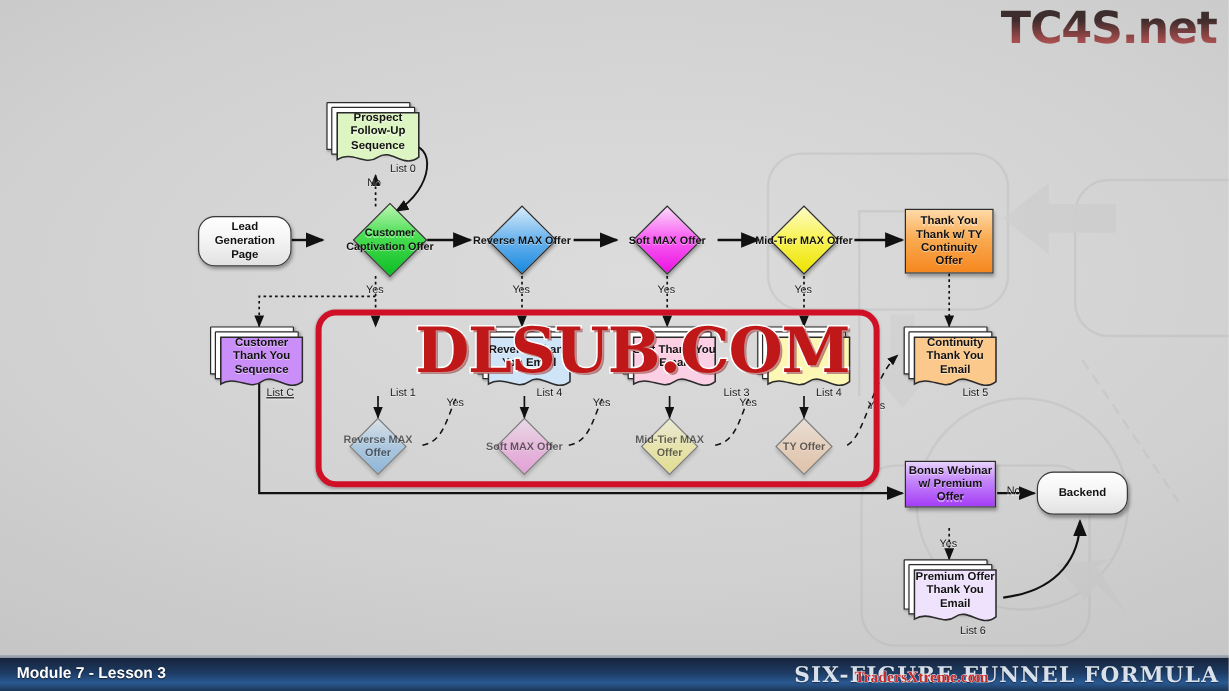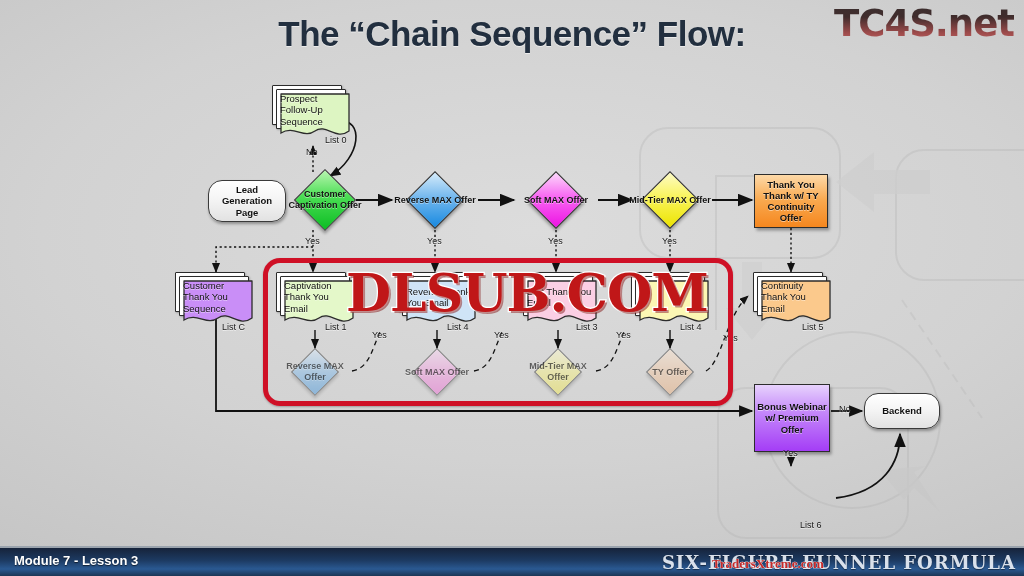--- a/index.html
+++ b/index.html
@@ -108,21 +108,21 @@
   .docstack .sheet {
     position:absolute; border:1.3px solid #2b2b2b;
     border-radius:1px 1px 0 0;
     box-shadow:1px 1px 2px rgba(0,0,0,.25);
   }
   .docstack .s3 { left:0;  top:0; background:#ffffff; }
   .docstack .s2 { left:4px; top:4px; background:#ffffff; }
   .docstack .s1 { left:8px; top:8px; }
   .doc-text {
     position:absolute; display:flex; align-items:center; justify-content:center;
-    font-size:9.5px; font-weight:normal; color:#111;
+    text-align:center; font-size:9.5px; font-weight:bold; color:#111;
     line-height:1.2; z-index:3; text-shadow:0 1px 0 rgba(255,255,255,.5);
   }
   .listlbl {
     position:absolute; font-size:9px; color:#1a1a1a; white-space:nowrap;
     font-weight:normal; z-index:22; text-shadow:0 1px 0 rgba(255,255,255,.6);
   }
 
   
   .edgelbl {
     position:absolute; font-size:9px; color:#1b1b1b; z-index:30;
@@ -156,21 +156,20 @@
     <g fill="#c0c0c0" opacity=".75">
       <path d="M930 170 l-56 0 0 -18 -38 30 38 30 0 -18 56 0 z"></path>
       <path d="M742 262 l0 46 -16 0 26 32 26 -32 -16 0 0 -46 z"></path>
       <path d="M880 470 l24 30 10 -12 26 24 -26 -40 12 -6 z"></path>
     </g>
     <g fill="none" stroke="#b4b4b4" stroke-width="2" stroke-dasharray="9 6">
       <path d="M902 300 L982 418"></path>
     </g>
   </svg>
 
-  <div id="title">The “Chain Sequence” Flow:</div>
 
   <svg id="wires" viewBox="0 0 1024 576">
     <defs>
       <marker id="ar" markerWidth="9" markerHeight="9" refX="7.2" refY="3.2" orient="auto" markerUnits="strokeWidth">
         <path d="M0,0 L8,3.2 L0,6.4 z" fill="#111"></path>
       </marker>
       <marker id="arS" markerWidth="8" markerHeight="8" refX="6.5" refY="2.9" orient="auto" markerUnits="strokeWidth">
         <path d="M0,0 L7.2,2.9 L0,5.8 z" fill="#111"></path>
       </marker>
     </defs>
@@ -208,21 +207,21 @@
       <path d="M216 318 V411 H752" stroke-width="1.8" marker-end="url(#ar)"></path>
 
       <path d="M831 411 H862" stroke-width="1.8" marker-end="url(#ar)"></path>
 
       <path d="M791 440 V466" stroke-width="1.4" stroke-dasharray="2.2 2.6" marker-end="url(#arS)"></path>
 
       <path d="M836 498 C 884 492 900 462 900 434" stroke-width="1.8" marker-end="url(#ar)"></path>
     </g>
   </svg>
 
-  <div class="node term" style="left:165px;top:180px;width:78px;height:42px;margin-left:43px;">
+  <div class="node term" style="left:165px;top:180px;width:78px;height:42px;">
     <div class="lbl">Lead Generation Page</div>
   </div>
 
   <div class="docstack" style="left:272px;top:85px;width:82px;height:52px;">
     <div class="sheet s3" style="width:70px;height:40px;"></div>
     <div class="sheet s2" style="width:70px;height:40px;"></div>
     <svg class="sheet s1" width="70" height="48" viewBox="0 0 70 48" style="border:none;box-shadow:none;background:none;">
       <path d="M1 1 H69 V38 C56 48 46 30 35 38 C24 46 14 32 1 40 Z" fill="#ddf5c2" stroke="#2b2b2b" stroke-width="1.3"></path>
     </svg>
     <div class="doc-text" style="left:8px;top:8px;width:70px;height:34px;">Prospect Follow-Up Sequence</div>
@@ -255,51 +254,43 @@
   </div>
 
   <div class="docstack" style="left:175px;top:272px;width:82px;height:52px;padding-left:36px;">
     <div class="sheet s3" style="width:70px;height:40px;"></div>
     <div class="sheet s2" style="width:70px;height:40px;"></div>
     <svg class="sheet s1" width="70" height="48" viewBox="0 0 70 48" style="border:none;box-shadow:none;background:none;">
       <path d="M1 1 H69 V38 C56 48 46 30 35 38 C24 46 14 32 1 40 Z" fill="#c98ef7" stroke="#2b2b2b" stroke-width="1.3"></path>
     </svg>
     <div class="doc-text" style="left:8px;top:8px;width:70px;height:34px;">Customer Thank You Sequence</div>
   </div>
-  <div class="listlbl" style="left:222px;top:322px;">List C</div>
-
-  <div class="docstack" style="left:276px;top:272px;width:82px;height:52px;">
-    <div class="sheet s3" style="width:70px;height:40px;"></div>
-    <div class="sheet s2" style="width:70px;height:40px;"></div>
-    <svg class="sheet s1" width="70" height="48" viewBox="0 0 70 48" style="border:none;box-shadow:none;background:none;">
-      <path d="M1 1 H69 V38 C56 48 46 30 35 38 C24 46 14 32 1 40 Z" fill="#e4f8c9" stroke="#2b2b2b" stroke-width="1.3"></path>
-    </svg>
-    <div class="doc-text" style="left:8px;top:8px;width:70px;height:34px;">Captivation Thank You Email</div>
-  </div>
+  <div class="listlbl" style="left:222px;top:322px;text-decoration:underline;">List C</div>
+
   <div class="listlbl" style="left:325px;top:322px;">List 1</div>
 
   <div class="docstack" style="left:398px;top:272px;width:82px;height:52px;">
     <div class="sheet s3" style="width:70px;height:40px;"></div>
     <div class="sheet s2" style="width:70px;height:40px;"></div>
     <svg class="sheet s1" width="70" height="48" viewBox="0 0 70 48" style="border:none;box-shadow:none;background:none;">
       <path d="M1 1 H69 V38 C56 48 46 30 35 38 C24 46 14 32 1 40 Z" fill="#cfe4f7" stroke="#2b2b2b" stroke-width="1.3"></path>
     </svg>
     <div class="doc-text" style="left:8px;top:8px;width:70px;height:34px;">Reverse Thank You Email</div>
   </div>
   <div class="listlbl" style="left:447px;top:322px;">List 4</div>
 
   <div class="docstack" style="left:519px;top:272px;width:82px;height:52px;">
     <div class="sheet s3" style="width:70px;height:40px;"></div>
     <div class="sheet s2" style="width:70px;height:40px;"></div>
     <svg class="sheet s1" width="70" height="48" viewBox="0 0 70 48" style="border:none;box-shadow:none;background:none;">
       <path d="M1 1 H69 V38 C56 48 46 30 35 38 C24 46 14 32 1 40 Z" fill="#fbcfe4" stroke="#2b2b2b" stroke-width="1.3"></path>
     </svg>
     <div class="doc-text" style="left:8px;top:8px;width:70px;height:34px;">Soft Thank You Email</div>
   </div>
-  <div class="listlbl" style="left:564px;top:322px;padding-left:12px;">List 3</div>
+  <div class="listlbl" style="left:591px;top:322px;padding-left:12px;">List 3</div>
 
   <div class="docstack" style="left:631px;top:272px;width:82px;height:52px;">
     <div class="sheet s3" style="width:70px;height:40px;"></div>
     <div class="sheet s2" style="width:70px;height:40px;"></div>
     <svg class="sheet s1" width="70" height="48" viewBox="0 0 70 48" style="border:none;box-shadow:none;background:none;">
       <path d="M1 1 H69 V38 C56 48 46 30 35 38 C24 46 14 32 1 40 Z" fill="#fcf7b4" stroke="#2b2b2b" stroke-width="1.3"></path>
     </svg>
   </div>
   <div class="listlbl" style="left:680px;top:322px;">List 4</div>
 
@@ -323,29 +314,37 @@
   </div>
   <div class="dia-wrap faded" style="left:520px;top:348px;width:76px;height:48px;">
     <div class="dia" style="width:34px;height:34px;background:linear-gradient(135deg,#fdfbd2 0%,#f6f08a 50%,#efe757 100%);"></div>
     <div class="dia-lbl">Mid-Tier MAX Offer</div>
   </div>
   <div class="dia-wrap faded" style="left:632px;top:348px;width:76px;height:48px;">
     <div class="dia" style="width:34px;height:34px;background:linear-gradient(135deg,#fbe6d4 0%,#f2c9a5 50%,#eab486 100%);"></div>
     <div class="dia-lbl">TY Offer</div>
   </div>
 
-  <div class="node proc" style="left:754px;top:384px;width:76px;height:68px;
+  <div class="node proc" style="left:754px;top:384px;width:76px;height:39px;
               background:linear-gradient(180deg,#e7d2fd 0%,#c487fa 42%,#a43df6 100%);">
     <div class="lbl">Bonus Webinar w/ Premium Offer</div>
   </div>
 
   <div class="node term" style="left:864px;top:393px;width:76px;height:36px;">
     <div class="lbl">Backend</div>
   </div>
 
+  <div class="docstack" style="left:753px;top:466px;width:82px;height:54px;">
+    <div class="sheet s3" style="width:70px;height:42px;"></div>
+    <div class="sheet s2" style="width:70px;height:42px;"></div>
+    <svg class="sheet s1" width="70" height="50" viewBox="0 0 70 50" style="border:none;box-shadow:none;background:none;">
+      <path d="M1 1 H69 V40 C56 50 46 32 35 40 C24 48 14 34 1 42 Z" fill="#efe2fd" stroke="#2b2b2b" stroke-width="1.3"></path>
+    </svg>
+    <div class="doc-text" style="left:8px;top:8px;width:70px;height:36px;">Premium Offer Thank You Email</div>
+  </div>
   <div class="listlbl" style="left:800px;top:520px;">List 6</div>
 
   <div class="edgelbl" style="left:306px;top:147px;">No</div>
   <div class="edgelbl" style="left:305px;top:236px;">Yes</div>
   <div class="edgelbl" style="left:427px;top:236px;">Yes</div>
   <div class="edgelbl" style="left:548px;top:236px;">Yes</div>
   <div class="edgelbl" style="left:662px;top:236px;">Yes</div>
 
   <div class="edgelbl" style="left:372px;top:330px;">Yes</div>
   <div class="edgelbl" style="left:494px;top:330px;">Yes</div>

